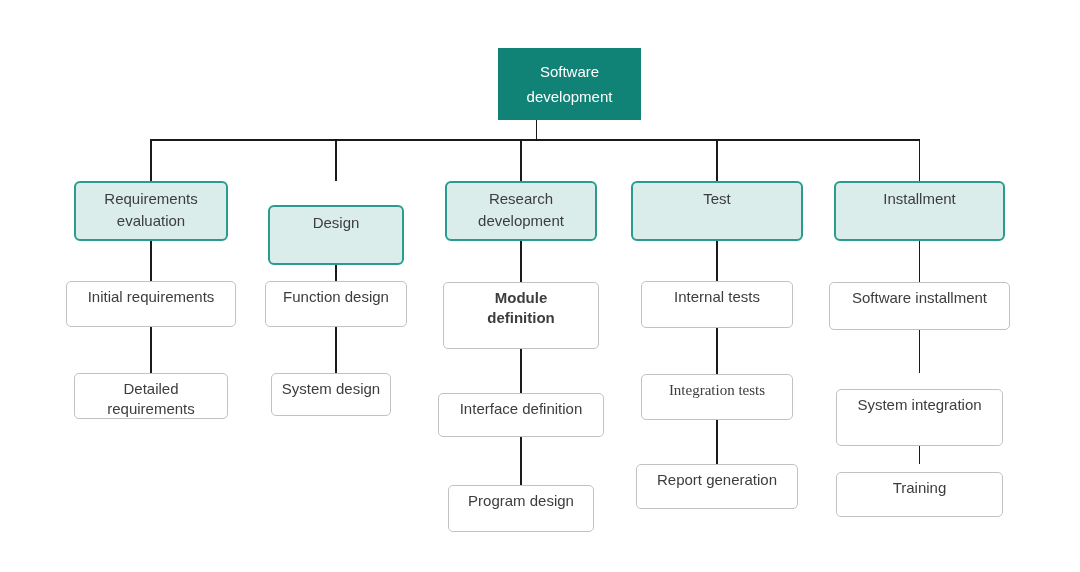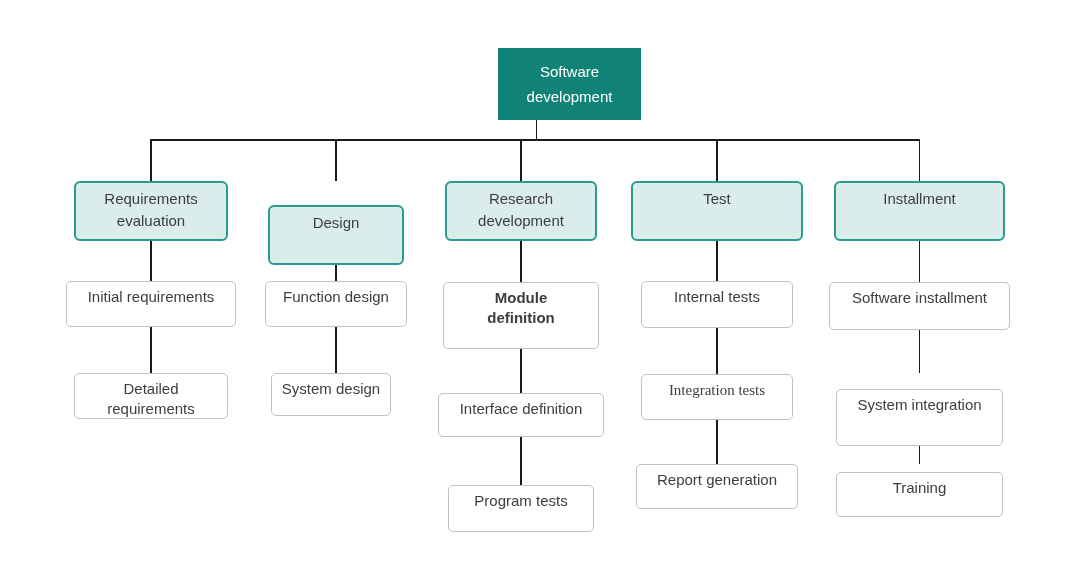--- a/index.html
+++ b/index.html
@@ -68,21 +68,21 @@
   <div class="node leaf-node" style="left:74px;top:373px;width:154px;height:46px;">Detailed
 requirements</div>
   <div class="node leaf-node" style="left:66px;top:281px;width:170px;height:46px;">Initial requirements</div>
 
   <div class="node leaf-node" style="left:265px;top:281px;width:142px;height:46px;">Function design</div>
   <div class="node leaf-node" style="left:271px;top:373px;width:120px;height:43px;">System design</div>
 
   <div class="node leaf-node" style="left:443px;top:282px;width:156px;height:67px;font-weight:bold;">Module
 definition</div>
   <div class="node leaf-node" style="left:438px;top:393px;width:166px;height:44px;">Interface definition</div>
-  <div class="node leaf-node" style="left:448px;top:485px;width:146px;height:47px;">Program tests</div>
+  <div class="node leaf-node" style="left:448px;top:485px;width:146px;height:47px;">Program design</div>
 
   <div class="node leaf-node" style="left:641px;top:281px;width:152px;height:47px;">Internal tests</div>
   <div class="node leaf-node" style="left:641px;top:374px;width:152px;height:46px;font-family:Liberation Serif, serif;">Integration tests</div>
   <div class="node leaf-node" style="left:636px;top:464px;width:162px;height:45px;">Report generation</div>
 
   <div class="node leaf-node" style="left:829px;top:282px;width:181px;height:48px;">Software installment</div>
   <div class="node leaf-node" style="left:836px;top:373px;width:167px;height:57px;margin-top:16px;">System integration</div>
   <div class="node leaf-node" style="left:836px;top:464px;width:167px;height:45px;margin-top:8px;">Training</div>
 
 </div>

